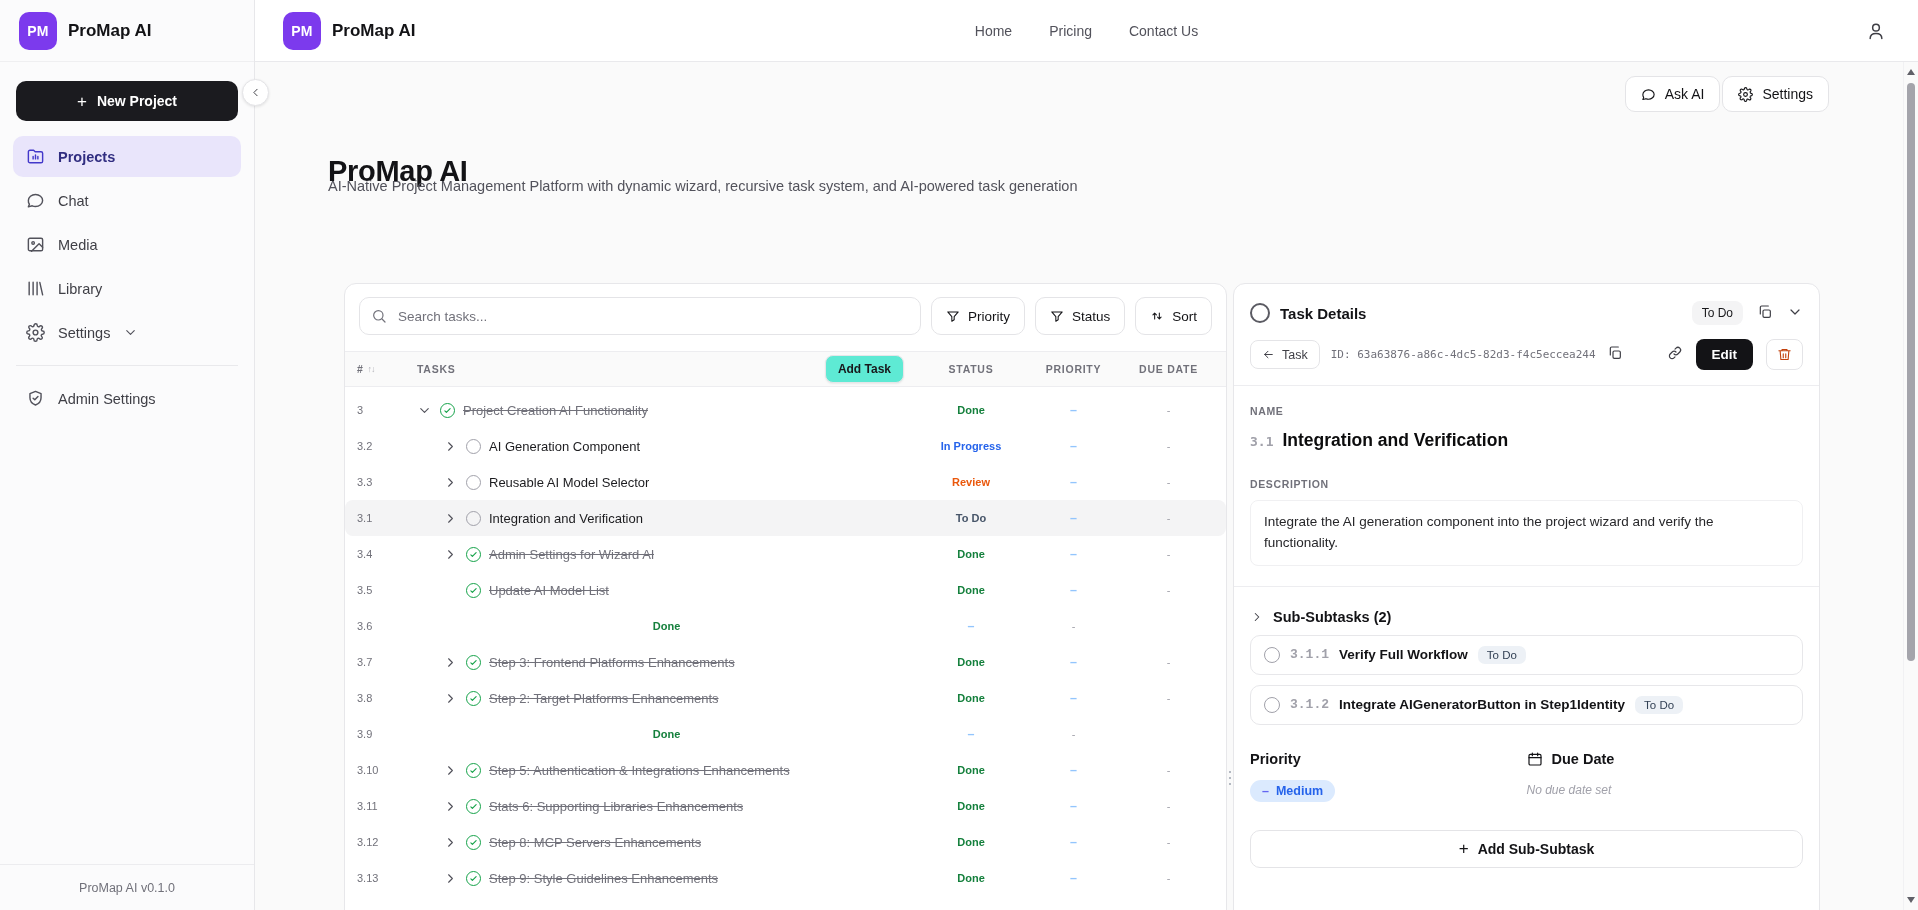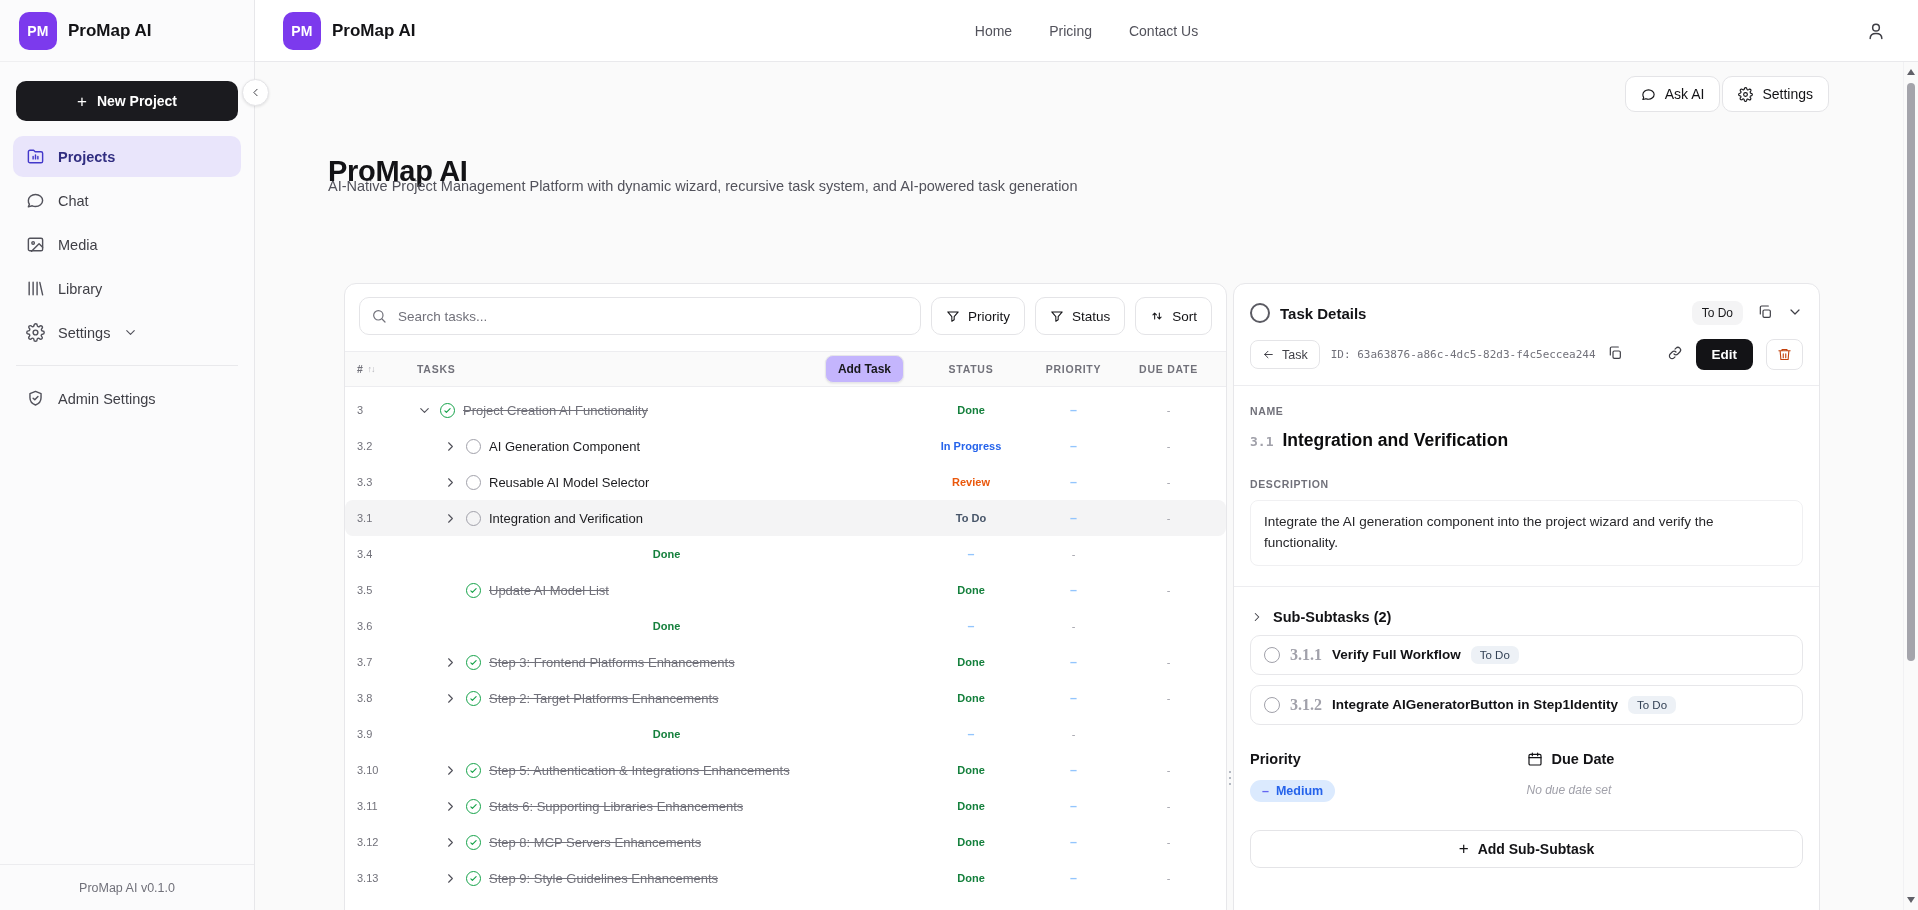--- a/index.html
+++ b/index.html
@@ -69,21 +69,21 @@
   .search-icon { position:absolute; left:12px; top:11px; width:16px; height:16px; color:#71717a; }
   .filter-btn { height:38px; border-radius:10px; background:#fff; border:1px solid #e4e4e7; display:flex; align-items:center; gap:8px;
     padding:0 14px; font-family:inherit; font-size:13.5px; font-weight:500; color:#131316; cursor:pointer; }
   .filter-btn .ic { width:14px; height:14px; color:#131316; }
   .grid-cols { display:grid; grid-template-columns:62px 1fr 110px 95px 95px; align-items:center; padding:0 10px; }
   .table-head { height:36px; background:#fafafa; border-top:1px solid #ededf0; border-bottom:1px solid #ededf0; }
   .th { font-size:10.5px; font-weight:700; color:#71717a; letter-spacing:.07em; }
   .th-num { display:flex; align-items:center; gap:4px; padding-left:2px; }
   .th-sort { font-size:9px; color:#b3b3ba; letter-spacing:-1px; }
   .th-tasks { display:flex; align-items:center; justify-content:space-between; }
-  .add-task-btn { height:28px; border-radius:8px; background:#c4b5fd; border:1px solid #e6e6e9; box-shadow:0 1px 2px rgba(0,0,0,.07);
+  .add-task-btn { height:28px; border-radius:8px; background:#5eead4; border:1px solid #e6e6e9; box-shadow:0 1px 2px rgba(0,0,0,.07);
     font-family:inherit; font-size:12px; font-weight:600; color:#18181b; padding:0 12px; margin-right:12px; cursor:pointer; letter-spacing:0; }
   .th-c { text-align:center; }
   .rows { padding:5px 0; }
   .trow { height:36px; cursor:pointer; border-radius:8px; }
   .trow.selected { background:#f4f4f5; }
   .row-num { font-size:11px; color:#71717a; padding-left:2px; }
   .row-main { display:flex; align-items:center; gap:8px; min-width:0; }
   .expander { width:15px; height:15px; color:#52525b; cursor:pointer; }
   .expander.hidden { visibility:hidden; }
   .task-circle { width:15px; height:15px; border-radius:50%; border:1.5px solid #a1a1aa; cursor:pointer; }
@@ -125,21 +125,21 @@
   .section-label { font-size:10.5px; font-weight:700; color:#71717a; letter-spacing:.06em; margin-top:19px; }
   .name-row { margin-top:13px; display:flex; align-items:baseline; gap:9px; }
   .name-num { font-family:"DejaVu Sans Mono","Liberation Mono",monospace; font-size:13px; color:#a1a1aa; font-weight:600; }
   .name-text { font-size:17.5px; font-weight:700; color:#0c0c0d; }
   .desc-box { margin-top:10px; border:1px solid #f0f0f2; border-radius:8px; padding:11px 13px; font-size:13.5px; color:#27272a; line-height:1.55; }
   .subtasks-head { margin-top:22px; display:flex; align-items:center; gap:9px; font-size:14.5px; font-weight:700; color:#131316; cursor:pointer; }
   .subtasks-head .ic { width:14px; height:14px; color:#3f3f46; }
   .subtask-card { margin-top:10px; height:40px; border:1px solid #e7e7ea; border-radius:10px; display:flex; align-items:center; gap:10px;
     padding:0 13px; cursor:pointer; }
   .st-circle { width:16px; height:16px; border:1.5px solid #a1a1aa; border-radius:50%; flex:none; }
-  .st-num { font-family:Liberation Serif, serif; font-size:16px; color:#a1a1aa; font-weight:600; }
+  .st-num { font-family:Liberation Mono, monospace; font-size:13px; color:#a1a1aa; font-weight:600; }
   .st-title { font-size:13.5px; font-weight:700; color:#131316; }
   .st-pill { background:#edf1f6; color:#334155; font-size:11.5px; font-weight:500; border-radius:7px; padding:3px 9px; }
   .meta-row { margin-top:26px; display:flex; }
   .meta-col { flex:1; }
   .meta-label { font-size:14.5px; font-weight:700; color:#131316; display:flex; align-items:center; gap:9px; }
   .meta-label .ic { width:16px; height:16px; color:#131316; }
   .priority-pill { margin-top:13px; display:inline-flex; align-items:center; gap:7px; border-radius:999px; padding:4px 12px;
     font-size:12.5px; font-weight:600; cursor:pointer; }
   .priority-dash { font-weight:700; }
   .due-empty { margin-top:16px; font-style:italic; font-size:12px; color:#a1a1aa; }
@@ -397,20 +397,35 @@
             </span>
             <span class="task-circle"></span>
             <span class="row-title">Integration and Verification</span>
           </div>
           <div class="row-status" style="color: rgb(71, 85, 105);">To Do</div>
           <div class="row-priority" style="color: rgb(147, 197, 253);">–</div>
           <div class="row-due">-</div>
         </div>
         <div class="trow grid-cols completed">
           <div class="row-num">3.4</div>
+          <div class="row-main">
+            <span class="ic expander" style="margin-left: 26px;">
+              <svg viewBox="0 0 24 24">
+                <path d="M9 6l6 6-6 6"></path>
+              </svg>
+            </span>
+            <span class="task-circle done" style="border-color: rgb(22, 163, 74);">
+              <span class="ic" style="width: 9px; height: 9px; color: rgb(22, 163, 74);">
+                <svg viewBox="0 0 24 24" style="stroke-width:3">
+                  <path d="M5 13l4 4L19 7"></path>
+                </svg>
+              </span>
+            </span>
+            <span class="row-title">Admin Settings for Wizard AI</span>
+          </div>
           <div class="row-status" style="color: rgb(21, 128, 61);">Done</div>
           <div class="row-priority" style="color: rgb(147, 197, 253);">–</div>
           <div class="row-due">-</div>
         </div>
         <div class="trow grid-cols completed">
           <div class="row-num">3.5</div>
           <div class="row-main">
             <span class="ic expander hidden" style="margin-left: 26px;">
               <svg viewBox="0 0 24 24">
                 <path d="M9 6l6 6-6 6"></path>

